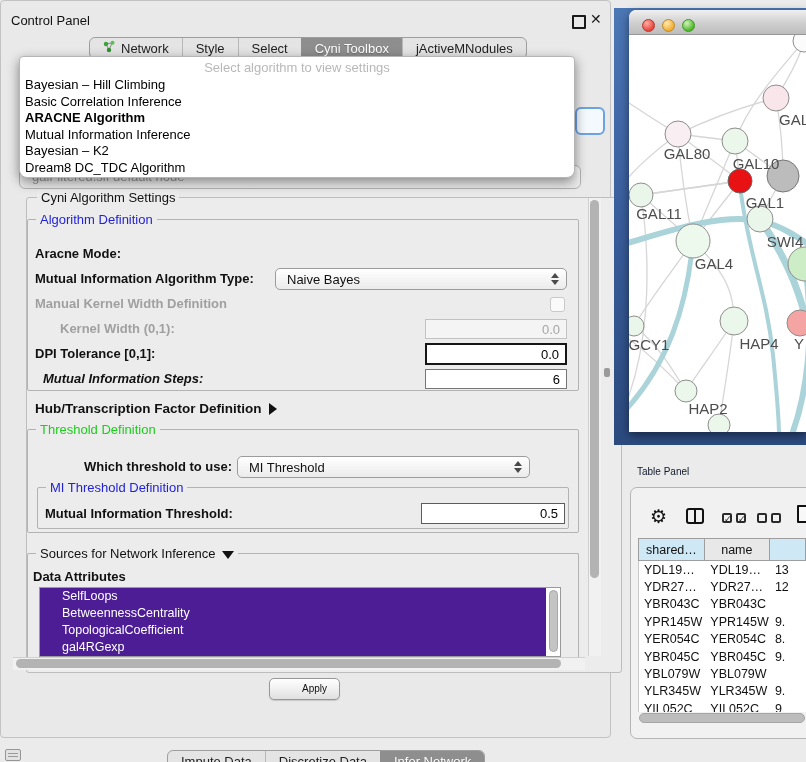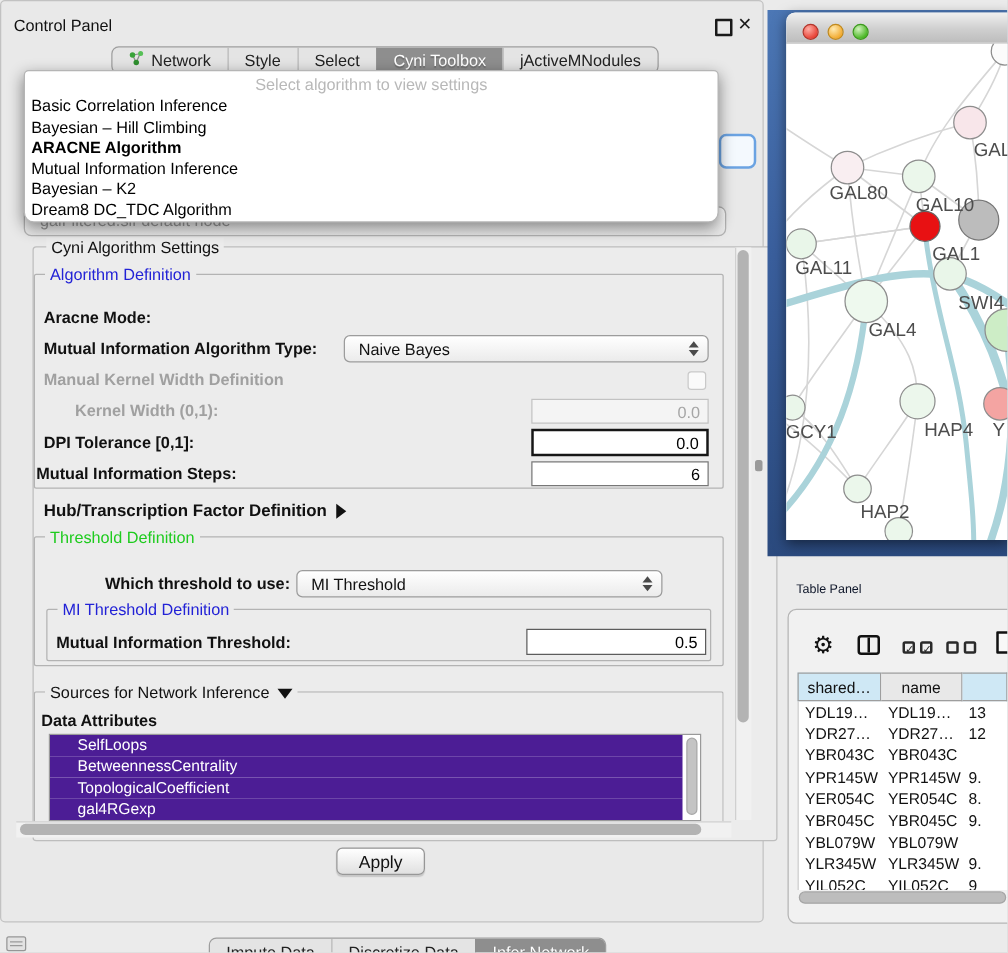--- a/index.html
+++ b/index.html
@@ -94,22 +94,22 @@
   #attr-scroll { position:absolute; right:2px; top:2px; width:9px; height:62px; background:#c4c4c4;
                  border-radius:5px; border:1px solid #a8a8a8; box-sizing:border-box; }
 
   
   #vscroll-track { left:587px; top:197px; width:13px; height:458px; background:#f1f1f1; border-left:1px solid #d0d0d0; box-sizing:border-box; }
   #vscroll-thumb { left:589px; top:199px; width:9px; height:378px; background:#b3b3b3; border-radius:5px; }
   #hscroll-track { left:12px; top:656px; width:572px; height:13px; background:#f1f1f1; border-top:1px solid #d0d0d0; box-sizing:border-box; }
   #hscroll-thumb { left:15px; top:658px; width:545px; height:9px; background:#b3b3b3; border-radius:5px; }
 
   #apply-btn { left:268px; top:677px; width:71px; height:22px; border:1px solid #979797; border-radius:5px;
-               background:linear-gradient(#ffffff,#e0e0e0); text-align:center; line-height:20px; font-size:14px;
-               box-sizing:border-box; box-shadow:0 1px 1px rgba(0,0,0,.15); }
+               background:linear-gradient(#ffffff,#e0e0e0); text-align:left; line-height:20px; font-size:10px;
+               box-sizing:border-box; box-shadow:0 1px 1px rgba(0,0,0,.15);padding-left:32px; }
 
   #split-handle { left:604px; top:368px; width:6px; height:9px; background:#9a9a9a; border-radius:2px; }
   #mini-icon { left:5px; top:749px; width:16px; height:12px; border:1px solid #969696; background:#e2e2e2;
                border-radius:2px; box-sizing:border-box; }
   #mini-icon::after { content:""; position:absolute; left:2px; right:2px; top:3px; height:1px; background:#9a9a9a;
                       box-shadow:0 3px 0 #9a9a9a; }
 
   
   #desktop { left:614px; top:8px; width:192px; height:437px;
              background:linear-gradient(180deg,#4c77b5 0%,#3a5f9d 45%,#2b4a7e 100%); }
@@ -188,22 +188,22 @@
         </div>
     </div>
 
     <div id="network-combo" class="abs">
       <span>galFiltered.sif default node</span>
     </div>
     <div id="focus-frag" class="abs"></div>
 
     <div id="algo-popup" class="abs">
       <div class="prompt">Select algorithm to view settings</div>
+      <div class="opt">Bayesian – Hill Climbing</div>
       <div class="opt">Basic Correlation Inference</div>
-      <div class="opt">Bayesian – Hill Climbing</div>
       <div class="opt sel">ARACNE Algorithm</div>
       <div class="opt">Mutual Information Inference</div>
       <div class="opt">Bayesian – K2</div>
       <div class="opt">Dream8 DC_TDC Algorithm</div>
     </div>
 
     <div id="settings-outer" class="abs">
       <div class="lg" style="left:10px;">Cyni Algorithm Settings</div>
     </div>
 
@@ -215,21 +215,21 @@
     <div class="combo" style="left:274px; top:267px; width:292px;">
       <span>Naive Bayes</span>
       <span class="arr"></span>
     </div>
     <div class="lbl b gray abs" style="left:34px; top:295px;">Manual Kernel Width Definition</div>
     <div class="chk" style="left:549px; top:296px;"></div>
     <div class="lbl b gray abs" style="left:34px; top:320px;margin-left:25px;">Kernel Width (0,1):</div>
     <input class="fld dis abs" style="left: 424px; top: 318px; width: 142px;" readonly="" value="0.0">
     <div class="lbl b abs" style="left:34px; top:345px;">DPI Tolerance [0,1]:</div>
     <input class="fld strong abs" style="left: 424px; top: 342px; width: 142px;" value="0.0">
-    <div class="lbl b abs" style="left:28px; top:370px;">Mutual Information Steps:</div>
+    <div class="lbl b abs" style="left:42px; top:370px;font-style:italic;">Mutual Information Steps:</div>
     <input class="fld abs" style="left: 424px; top: 368px; width: 142px;" value="6">
 
     <div class="lbl abs" style="left:34px; top:400px; font-weight:600; font-size:13.5px;">
       <span>Hub/Transcription Factor Definition</span><span class="tri-right"></span>
     </div>
 
     <div class="grp" style="left:26px; top:428px; width:552px; height:104px;">
       <div class="lg green">Threshold Definition</div>
     </div>
     <div class="lbl b abs" style="left:83px; top:458px;">Which threshold to use:</div>

